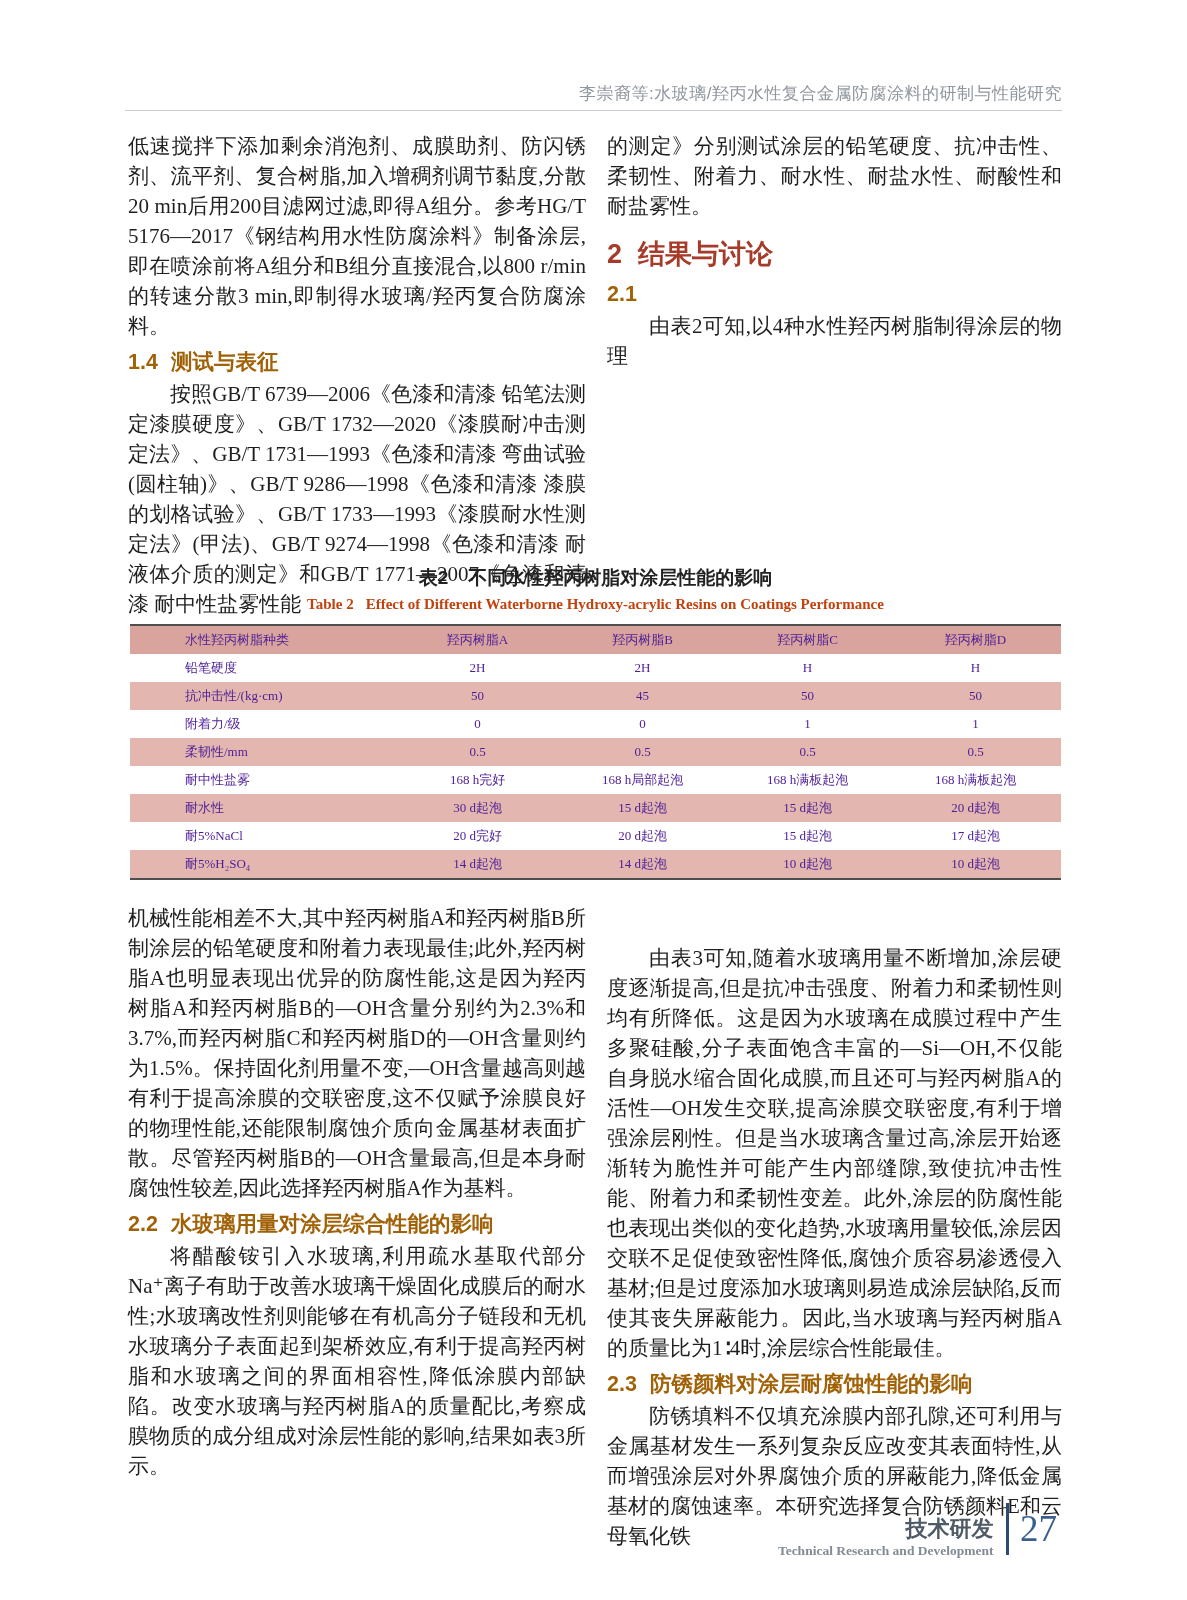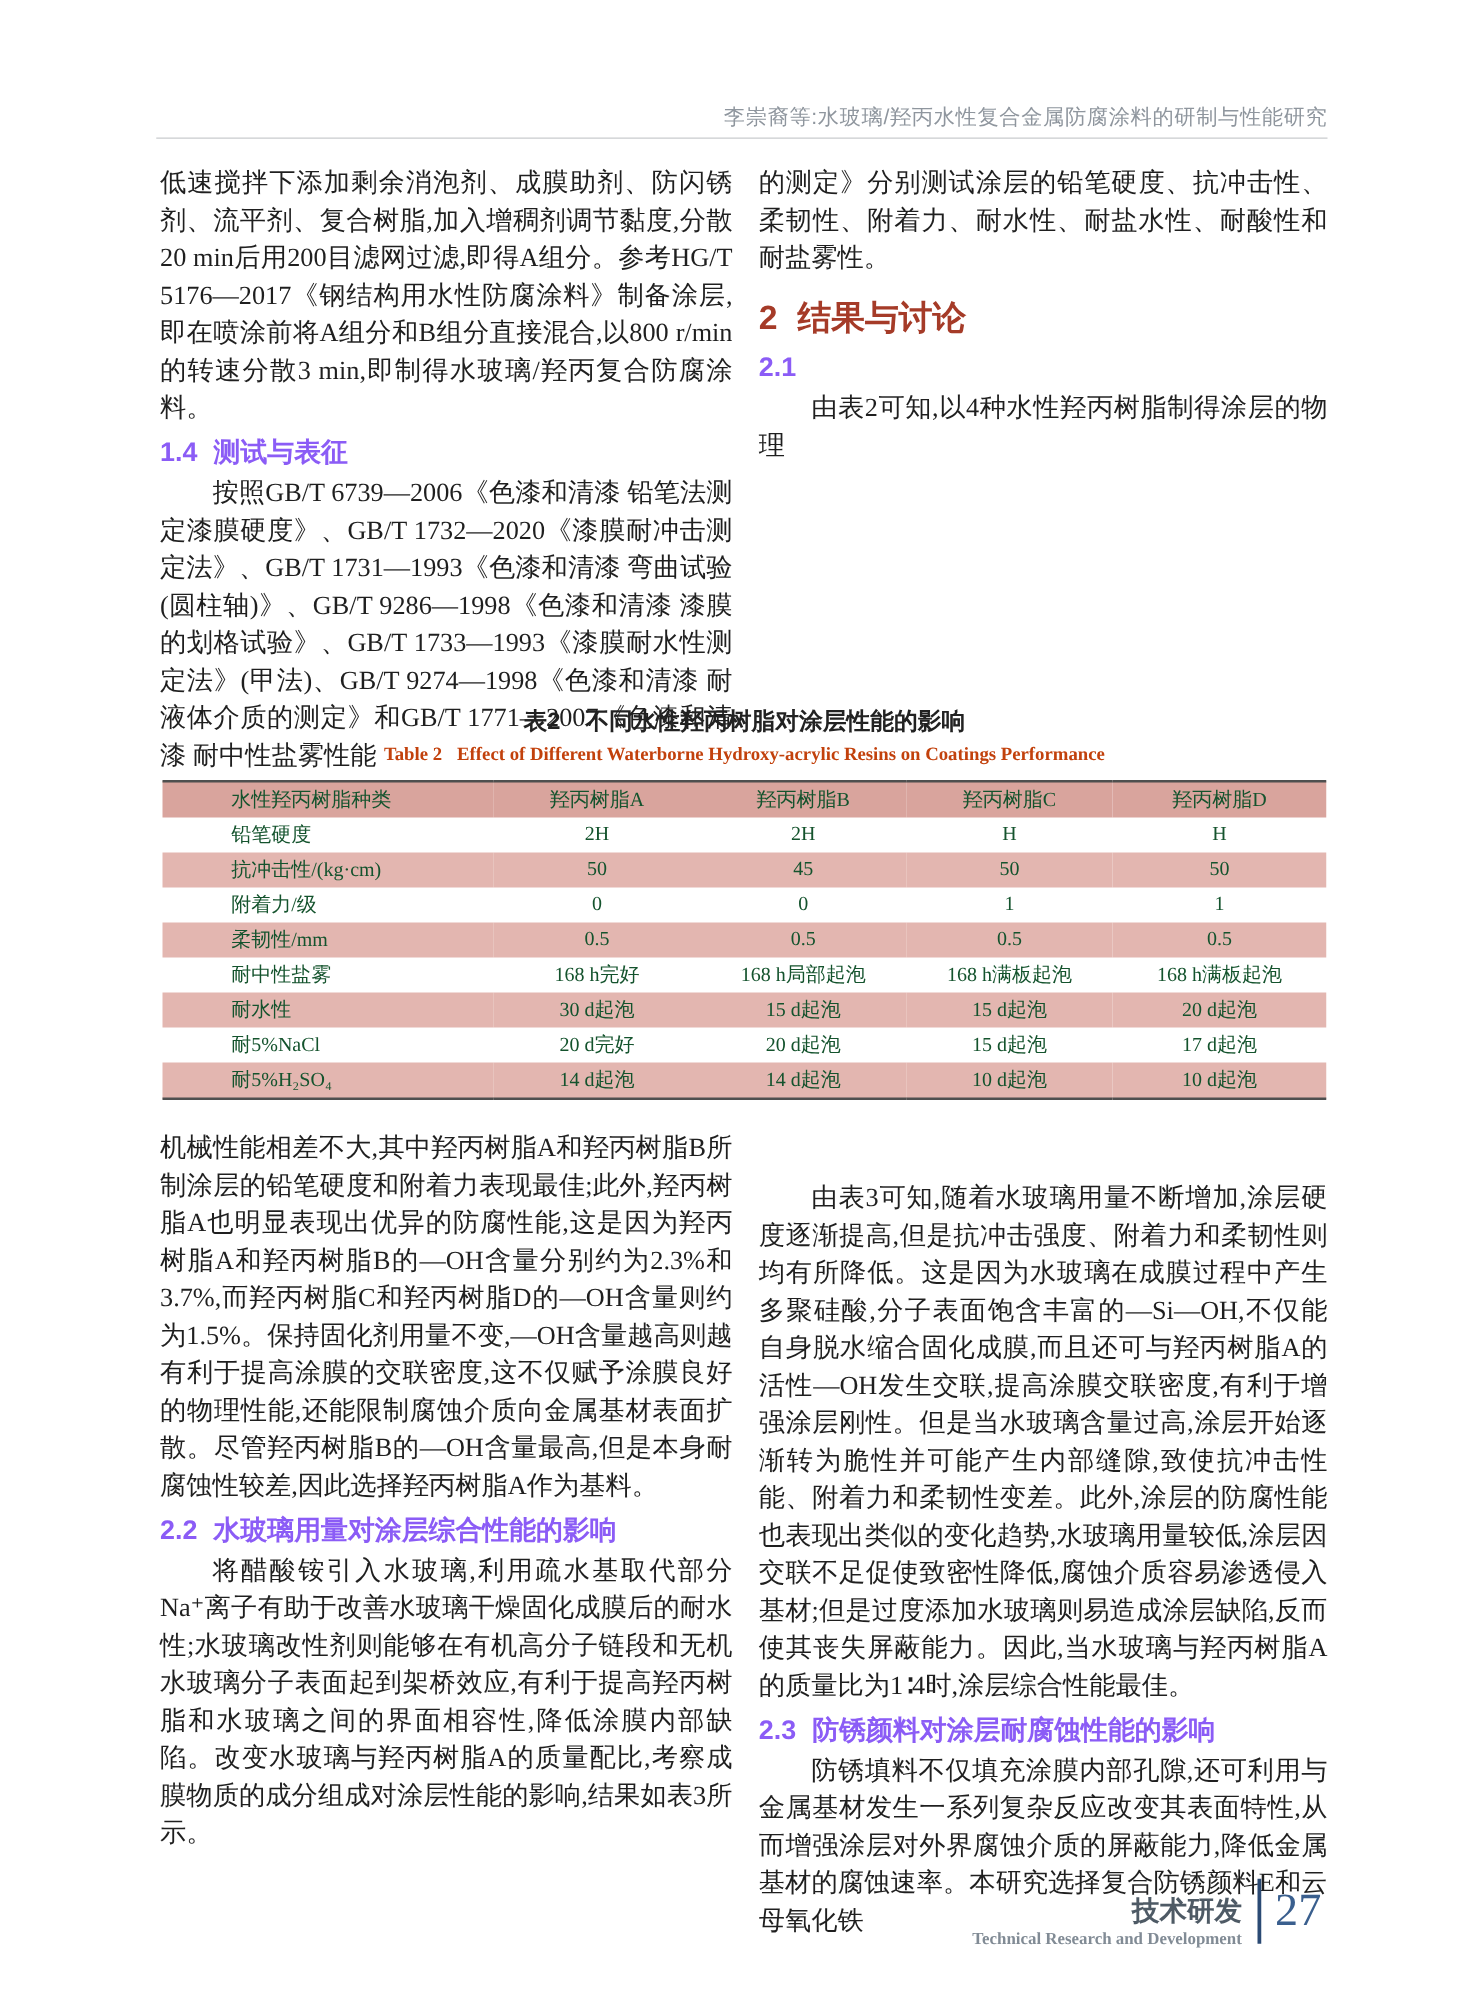--- a/index.html
+++ b/index.html
@@ -31,41 +31,41 @@
   .h-sec{
     display:flex;align-items:baseline;gap:16px;
     font-family:"Liberation Sans","DejaVu Sans",sans-serif;
     font-weight:bold;color:#a53b28;
     font-size:27px;line-height:38px;
     margin:14px 0 4px 0;
   }
   .h-sub{
     display:flex;align-items:baseline;gap:13px;
     font-family:"Liberation Sans","DejaVu Sans",sans-serif;
-    font-weight:bold;color:#8b5cf6;
+    font-weight:bold;color:#a16207;
     font-size:21.5px;line-height:30px;
     margin:6px 0 2px 0;
   }
   
   .table-wrap{position:absolute;left:130px;top:566px;width:931px;}
   .cap-cn{
     display:flex;justify-content:center;align-items:baseline;gap:20px;
     font-family:Liberation Sans, sans-serif;
     font-weight:bold;font-size:19px;line-height:24px;color:#222;
   }
   .cap-en{
     display:flex;justify-content:center;align-items:baseline;gap:12px;
     font-family:"Liberation Serif","DejaVu Serif",serif;
     font-weight:bold;font-size:15px;line-height:24px;color:#c2410c;
     margin-top:2px;
   }
   table.perf{
     width:931px;border-collapse:collapse;margin-top:8px;
     border-top:2px solid #4f4f4f;border-bottom:2px solid #4f4f4f;
-    font-size:16px;color:#14532d;
+    font-size:13px;color:#4c1d95;
   }
   table.perf td,table.perf th{
     height:28px;padding:0;font-weight:normal;
     text-align:center;vertical-align:middle;
   }
   table.perf .lbl{text-align:left;padding-left:55px;}
   tr.hdr{background:#d9a49d;}
   tr.alt{background:#e3b6b0;}
   col.c0{width:265px;} col.c1{width:165px;} col.c2{width:165px;}
   col.c3{width:165px;} col.c4{width:171px;}

